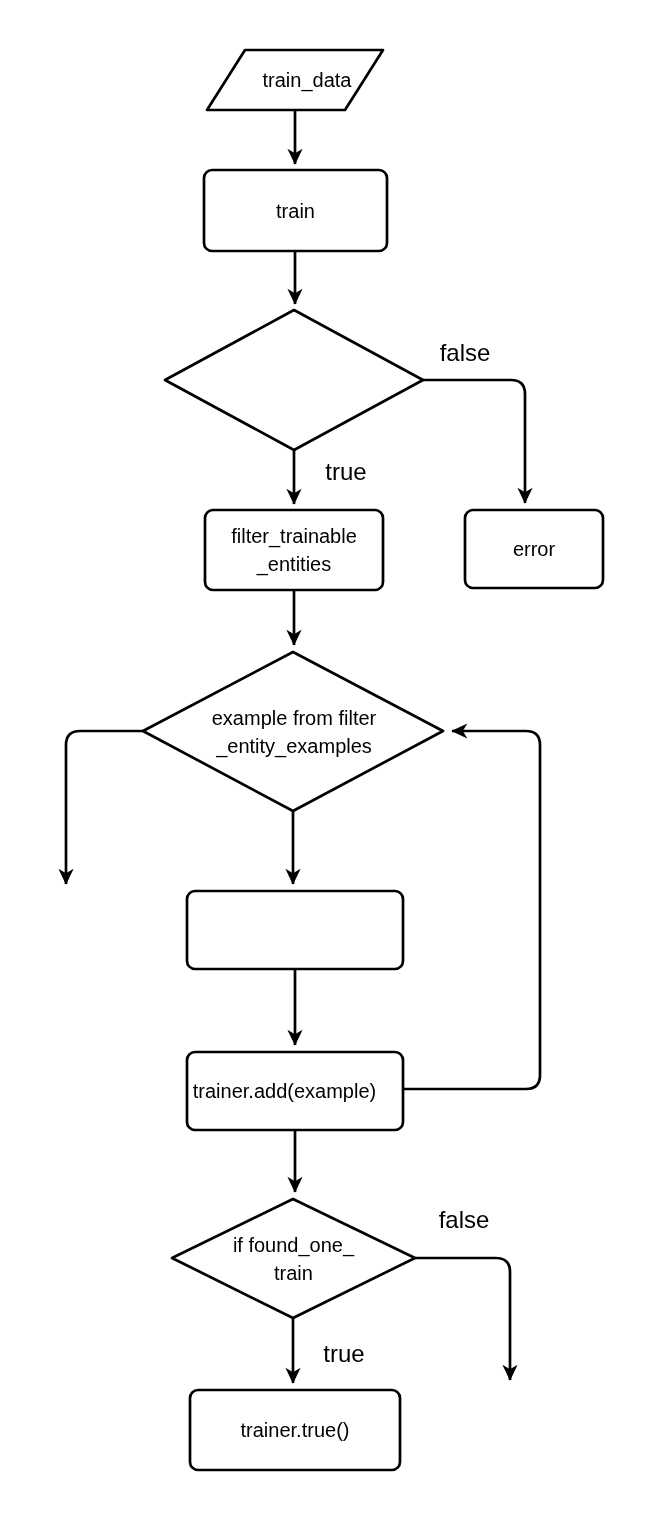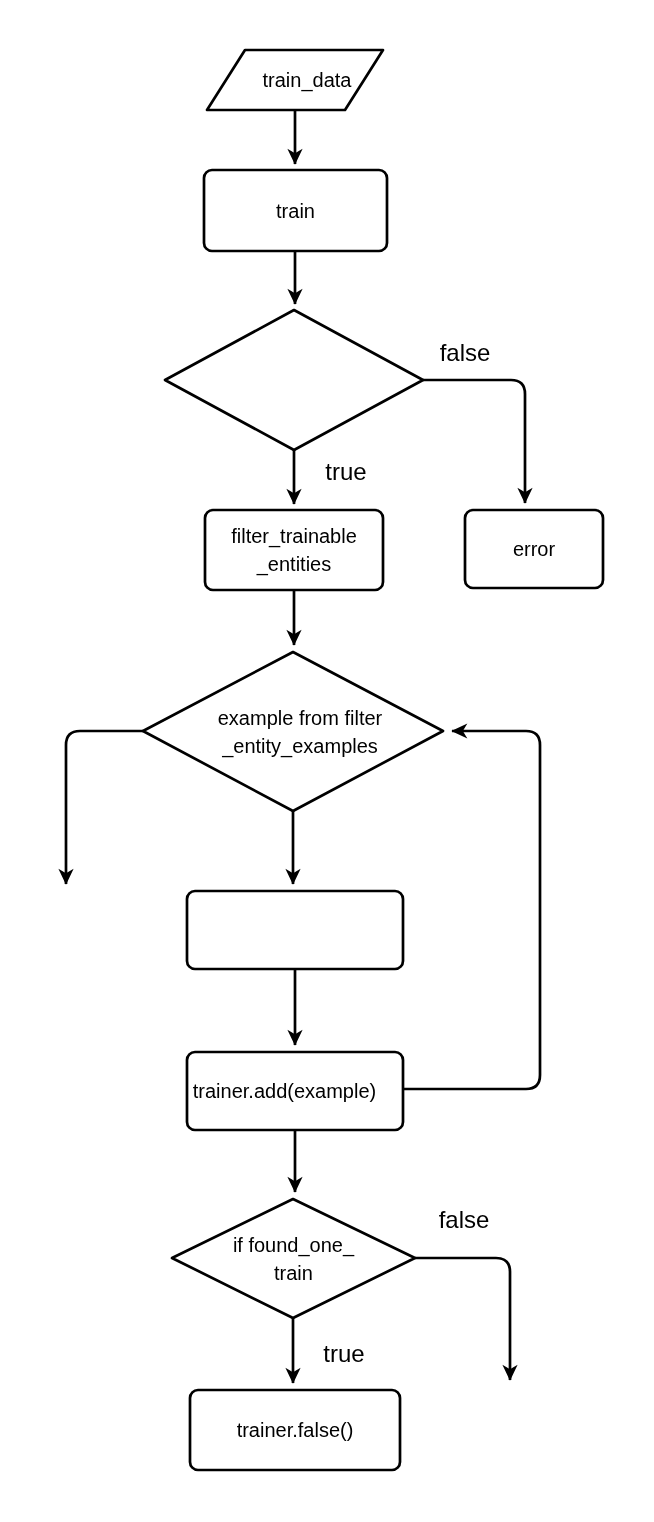--- a/index.html
+++ b/index.html
@@ -102,30 +102,30 @@
   <div class="label" style="left:227px; top:54px; width:160px; height:52px;">train_data</div>
 
   <div class="label" style="left:204px; top:170px; width:183px; height:81px;">train</div>
 
 
   <div class="label" style="left:465px; top:510px; width:138px; height:78px;">error</div>
 
   <div class="label" style="left:205px; top:510px; width:178px; height:80px;text-align:center;">filter_trainable
 _entities</div>
 
-  <div class="label" style="left:150px; top:652px; width:300px; height:159px;">example from filter
+  <div class="label" style="left:144px; top:652px; width:300px; height:159px;">example from filter
 _entity_examples</div>
 
 
   <div class="label" style="left:185px; top:1052px; width:199px; height:78px;">trainer.add(example)</div>
 
   <div class="label" style="left:172px; top:1199px; width:243px; height:119px;">if found_one_
 train</div>
 
-  <div class="label" style="left:190px; top:1390px; width:210px; height:80px;">trainer.false()</div>
+  <div class="label" style="left:190px; top:1390px; width:210px; height:80px;">trainer.true()</div>
 
   <div class="edge-label" style="left:435px; top:340px; width:60px; height:26px;">false</div>
 
   <div class="edge-label" style="left:316px; top:459px; width:60px; height:26px;">true</div>
 
   <div class="edge-label" style="left:434px; top:1207px; width:60px; height:26px;">false</div>
 
   <div class="edge-label" style="left:314px; top:1341px; width:60px; height:26px;">true</div>
 
 </div>

